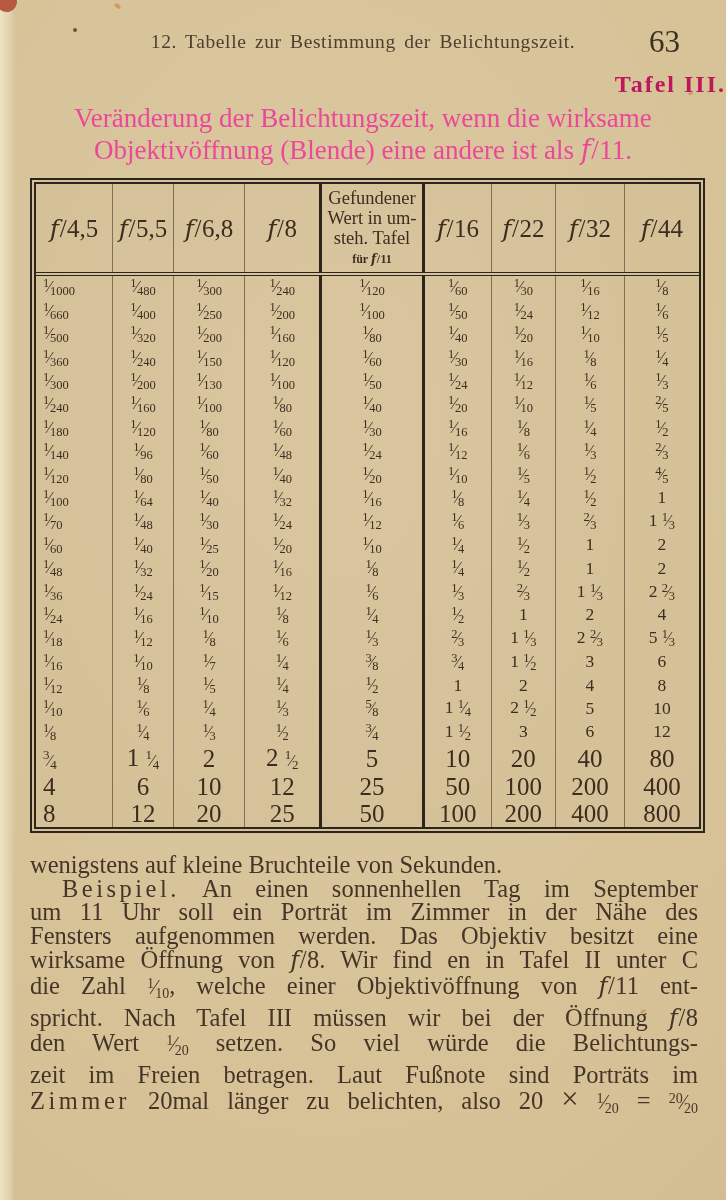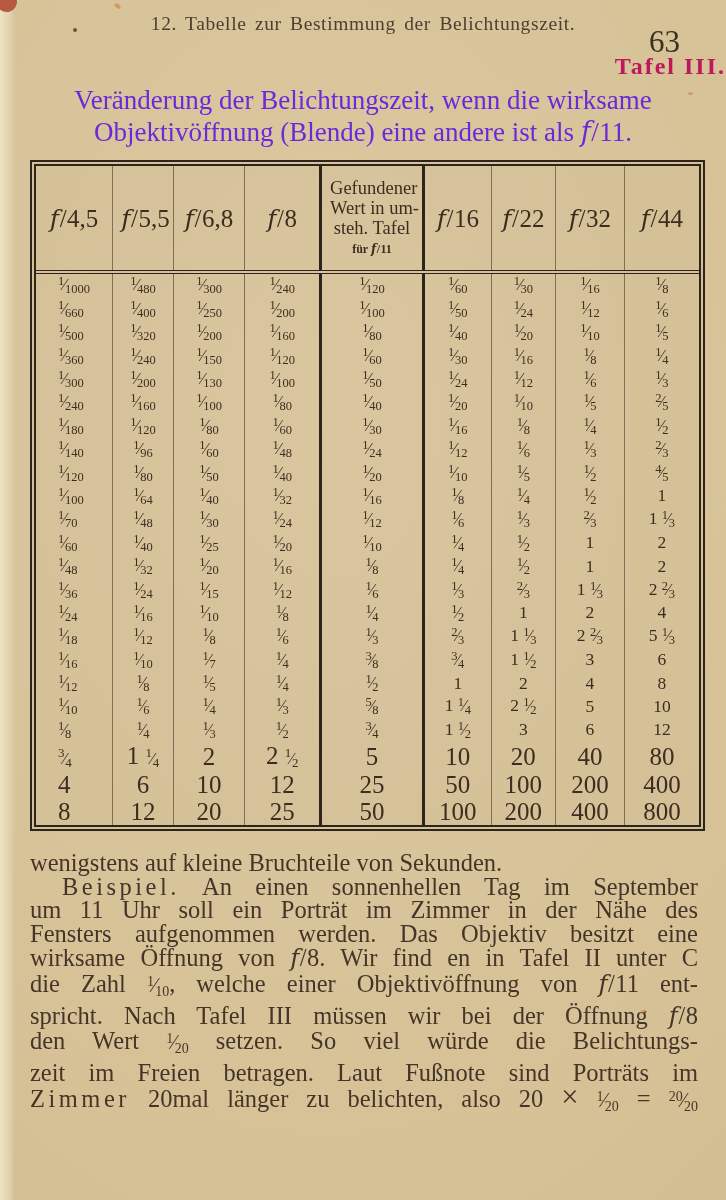--- a/index.html
+++ b/index.html
@@ -11,38 +11,38 @@
   }
   .scan-edge{position:absolute;left:0;top:0;width:15px;height:100%;
     background:linear-gradient(90deg,#eee2c2 0%,#e3d5b0 55%,rgba(217,198,157,0) 100%);}
   .speck{position:absolute;border-radius:50%;pointer-events:none;}
   .sp1{left:-7px;top:-9px;width:24px;height:20px;background:#b04c34;transform:rotate(28deg);border-radius:45%;opacity:.9;}
   .sp2{left:114px;top:4px;width:7px;height:4px;background:#cf8f4b;transform:rotate(40deg);opacity:.8;}
   .sp3{left:73px;top:28px;width:4px;height:4px;background:#52412f;opacity:.85;}
   .sp4{left:688px;top:92px;width:5px;height:3px;background:#c98d4e;opacity:.7;}
   .sp5{left:640px;top:1010px;width:6px;height:3px;background:#c08648;transform:rotate(-30deg);opacity:.6;}
 
-  .runhead-row{position:relative;padding-top:13px;text-align:center;}
+  .runhead-row{position:relative;padding-top:31px;text-align:center;}
   .runhead{font-size:19.5px;letter-spacing:0.6px;color:#4e3e2f;word-spacing:3px;}
   .pagenum{position:absolute;right:46px;top:24px;font-size:31px;color:#3e3022;}
 
   .title{text-align:right;margin-top:18px;font-weight:bold;font-size:24px;letter-spacing:2px;color:#be185d;}
-  .subtitle{text-align:center;margin-top:5px;font-size:27px;line-height:31px;color:#6d28d9;}
+  .subtitle{text-align:center;margin-top:5px;font-size:27px;line-height:31px;color:#ec4899;}
 
   .tframe{margin:12px 0 0 30px;width:663px;border:6px double #2d241b;background:rgba(0,0,0,0.012);}
   table{border-collapse:collapse;width:100%;table-layout:fixed;color:#3c2d20;}
-  th{font-weight:normal;font-size:25px;height:88px;border-bottom:4px double #2d241b;padding:8px;}
+  th{font-weight:normal;font-size:25px;height:88px;border-bottom:4px double #2d241b;padding:0;}
   th+th,td+td{border-left:1px solid #7e6f56;}
   th:nth-child(5),td:nth-child(5){border-left:3px solid #2d241b;border-right:3px solid #2d241b;}
   th:nth-child(6),td:nth-child(6){border-left:none;}
   .mid{font-size:18.5px;line-height:20px;}
   .chl{white-space:nowrap;}
   .chl-b{font-weight:bold;font-size:12px;margin-top:1px;}
   td{height:23.4px;padding:0;text-align:center;line-height:1;font-size:17.5px;}
-  td:first-child{text-align:left;padding-left:22px;}
+  td:first-child{text-align:left;padding-left:7px;}
   tr.big td{font-size:25px;height:29px;}
   tr.big2 td{font-size:25px;height:27px;}
 
   .fr{white-space:nowrap;}
   .fr .n{font-size:12.5px;vertical-align:5px;}
   .fr .sl{font-size:16px;margin:0 -1px;}
   .fr .d{font-size:12.5px;vertical-align:-3px;}
   tr.big .fr .n, tr.big2 .fr .n{font-size:13px;vertical-align:7px;}
   tr.big .fr .d, tr.big2 .fr .d{font-size:13px;}
   .fi{font-style:italic;font-family:"DejaVu Serif","Liberation Serif",serif;}

